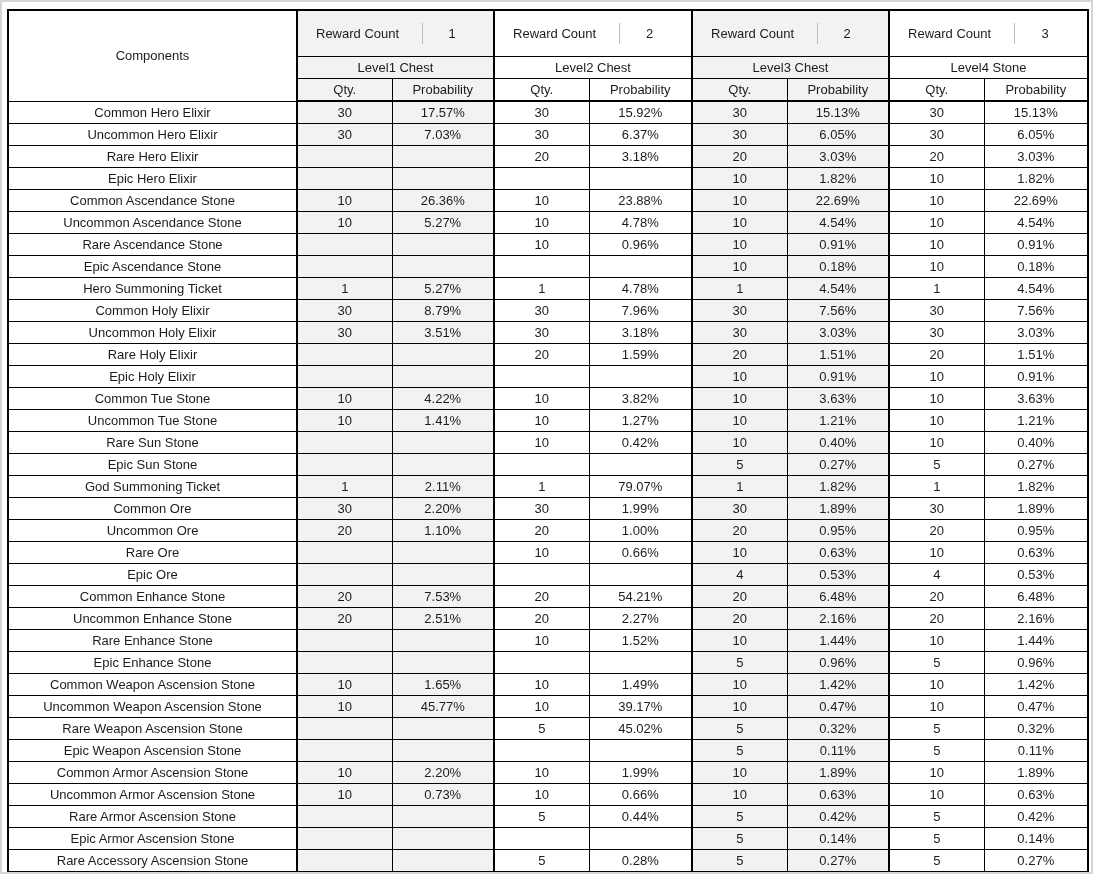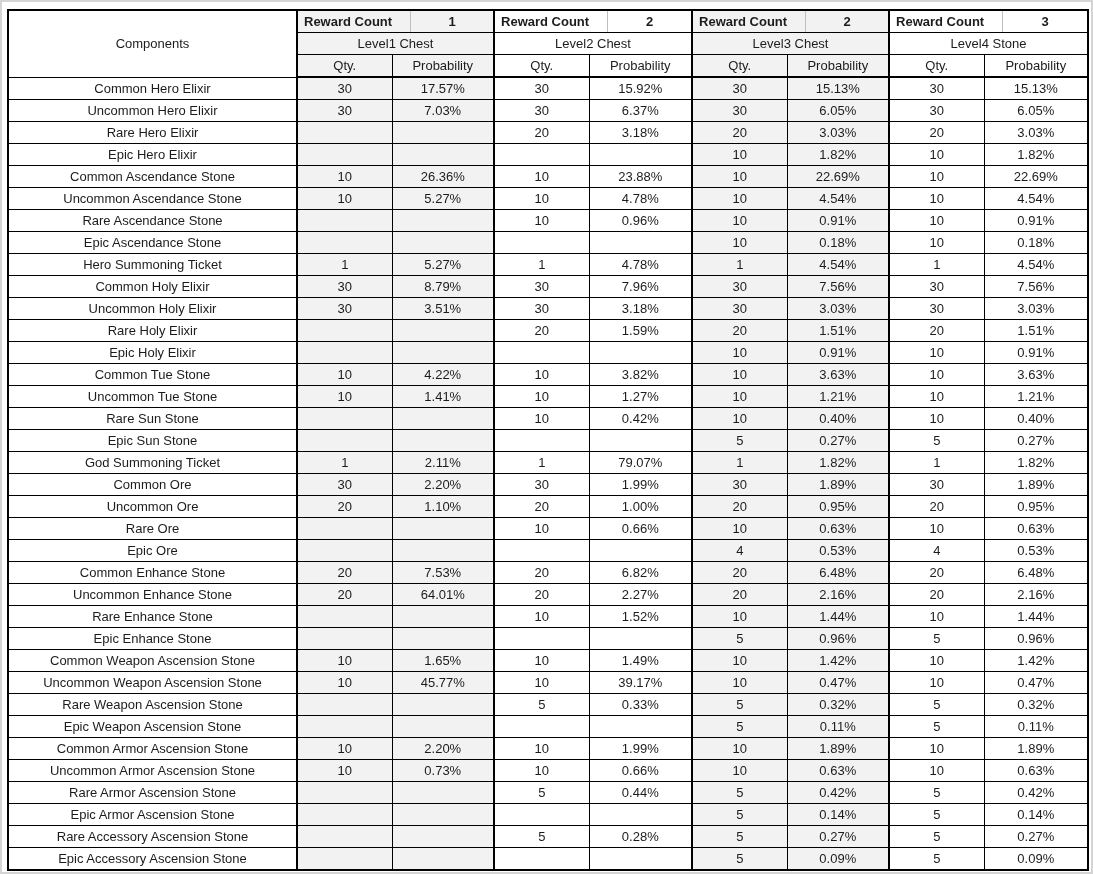--- a/index.html
+++ b/index.html
@@ -11,21 +11,21 @@
   .page{position:relative;width:1093px;height:874px;box-sizing:border-box;
         background:var(--background);border:2px solid var(--frame);overflow:hidden;}
   table.reward{position:absolute;left:5px;top:7px;width:1080px;
         border-collapse:collapse;table-layout:fixed;border:2px solid var(--grid);}
   th,td{border:1px solid var(--grid);height:21px;line-height:21px;padding:0 3px;
         font-size:13px;font-weight:normal;color:var(--text);text-align:center;
         vertical-align:middle;white-space:nowrap;overflow:hidden;}
   .shade{background:var(--shade);}
   .group-start{border-left:2px solid var(--grid);}
   tr.sub th{border-bottom:2px solid var(--grid);}
-  th.rc{padding:0;font-weight:bold;}
+  th.rc{padding:12px;}
   .rc-flex{display:flex;align-items:stretch;height:21px;}
   .rc-label{flex:0 0 106px;text-align:left;padding-left:6px;}
   .rc-divider{width:1px;background:var(--light-divider);}
   .rc-num{flex:1;text-align:center;}
 </style>
 </head>
 <body>
 
 <div class="page">
   <table class="reward">
@@ -330,30 +330,30 @@
           <td class="group-start shade">4</td>
           <td class="shade">0.53%</td>
           <td class="group-start">4</td>
           <td>0.53%</td>
         </tr>
         <tr>
           <td>Common Enhance Stone</td>
           <td class="group-start shade">20</td>
           <td class="shade">7.53%</td>
           <td class="group-start">20</td>
-          <td>6.82%</td>
+          <td>54.21%</td>
           <td class="group-start shade">20</td>
           <td class="shade">6.48%</td>
           <td class="group-start">20</td>
           <td>6.48%</td>
         </tr>
         <tr>
           <td>Uncommon Enhance Stone</td>
           <td class="group-start shade">20</td>
-          <td class="shade">64.01%</td>
+          <td class="shade">2.51%</td>
           <td class="group-start">20</td>
           <td>2.27%</td>
           <td class="group-start shade">20</td>
           <td class="shade">2.16%</td>
           <td class="group-start">20</td>
           <td>2.16%</td>
         </tr>
         <tr>
           <td>Rare Enhance Stone</td>
           <td class="group-start shade"></td>
@@ -396,21 +396,21 @@
           <td class="group-start shade">10</td>
           <td class="shade">0.47%</td>
           <td class="group-start">10</td>
           <td>0.47%</td>
         </tr>
         <tr>
           <td>Rare Weapon Ascension Stone</td>
           <td class="group-start shade"></td>
           <td class="shade"></td>
           <td class="group-start">5</td>
-          <td>0.33%</td>
+          <td>45.02%</td>
           <td class="group-start shade">5</td>
           <td class="shade">0.32%</td>
           <td class="group-start">5</td>
           <td>0.32%</td>
         </tr>
         <tr>
           <td>Epic Weapon Ascension Stone</td>
           <td class="group-start shade"></td>
           <td class="shade"></td>
           <td class="group-start"></td>

